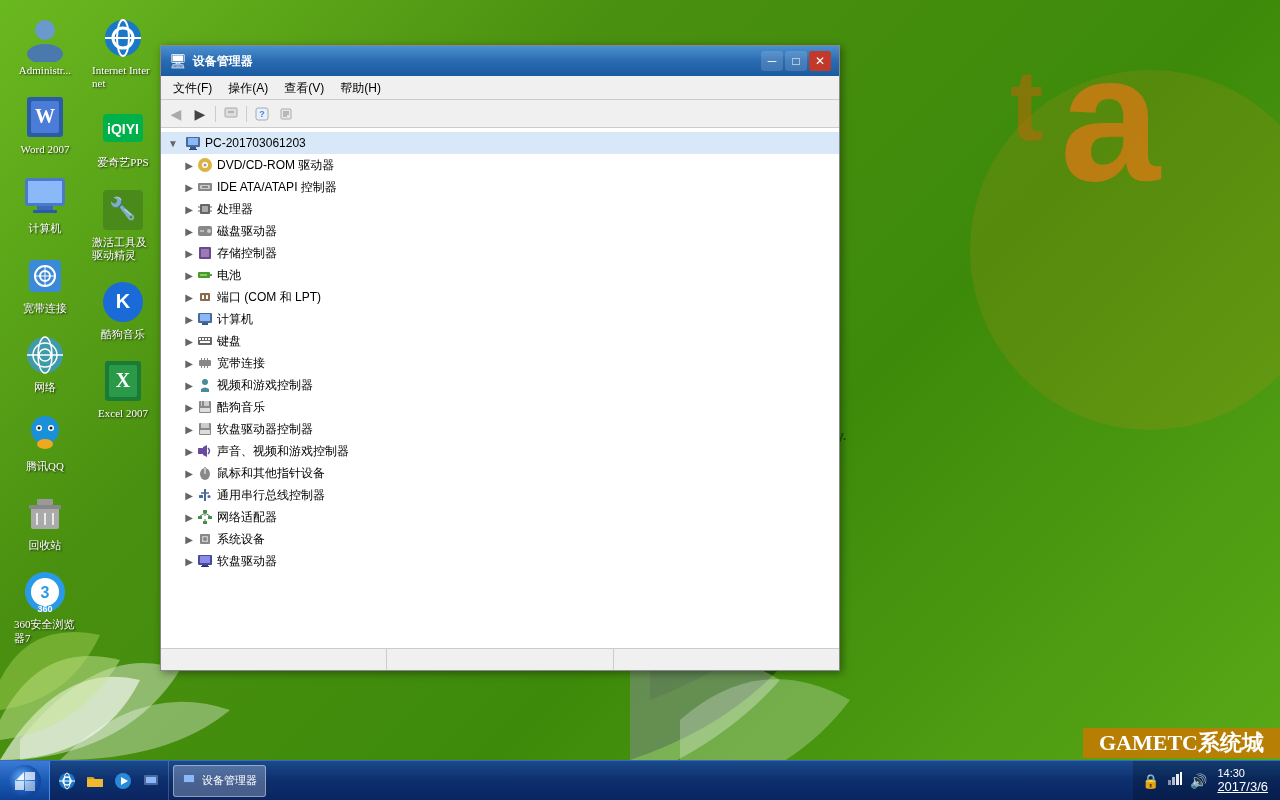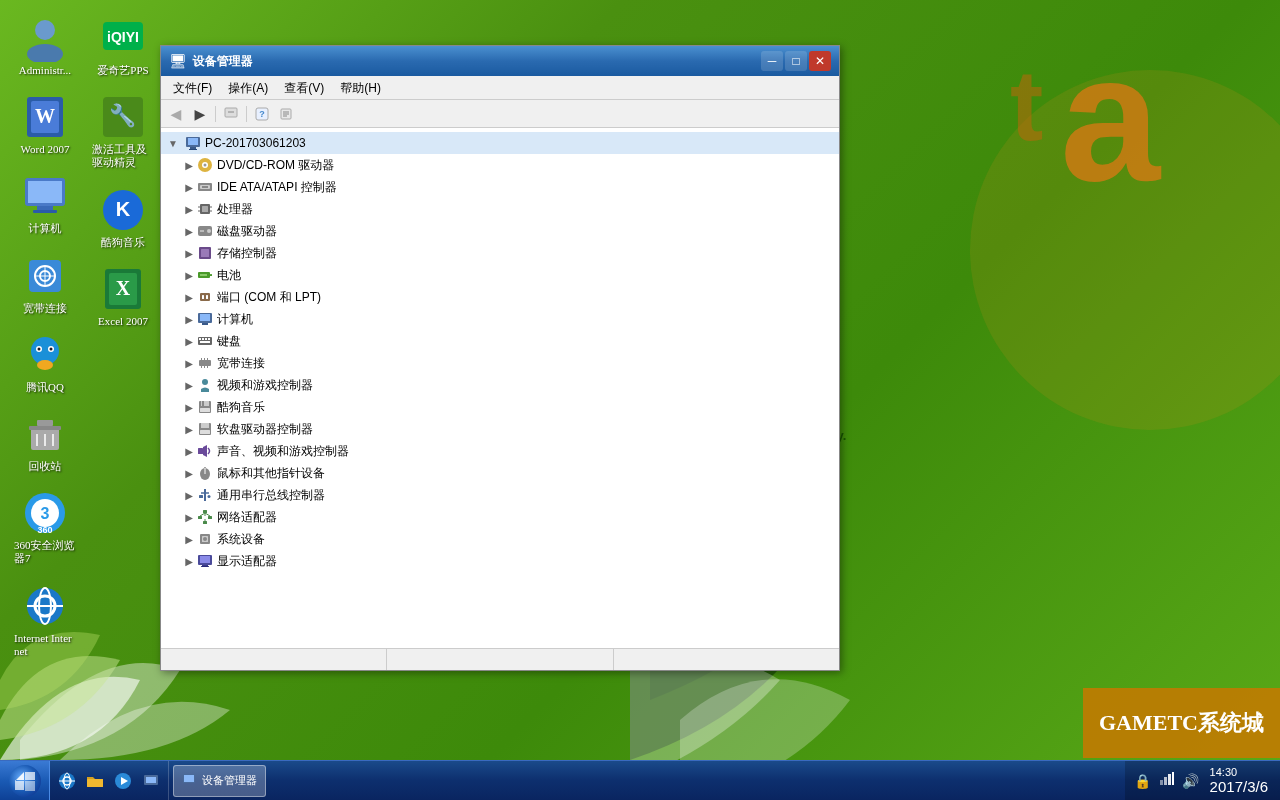--- a/index.html
+++ b/index.html
@@ -453,20 +453,32 @@
           <rect x="8" y="8" width="32" height="32" rx="4" fill="#3a8ad8"></rect>
           <circle cx="24" cy="24" r="10" fill="none" stroke="white" stroke-width="2"></circle>
           <circle cx="24" cy="24" r="5" fill="none" stroke="white" stroke-width="2"></circle>
           <line x1="24" y1="14" x2="24" y2="34" stroke="white" stroke-width="1"></line>
           <line x1="14" y1="24" x2="34" y2="24" stroke="white" stroke-width="1"></line>
         </svg>
       </div>
       <div class="icon-label">宽带连接</div>
     </div>
 
+    <div class="desktop-icon">
+      <div class="icon-img">
+        <svg width="48" height="48" viewBox="0 0 48 48">
+          <circle cx="24" cy="24" r="18" fill="#3a9ad0" opacity="0.8"></circle>
+          <circle cx="24" cy="24" r="12" fill="none" stroke="white" stroke-width="1.5"></circle>
+          <circle cx="24" cy="24" r="6" fill="none" stroke="white" stroke-width="1.5"></circle>
+          <ellipse cx="24" cy="24" rx="7" ry="18" fill="none" stroke="white" stroke-width="1.5"></ellipse>
+          <line x1="6" y1="24" x2="42" y2="24" stroke="white" stroke-width="1.5"></line>
+        </svg>
+      </div>
+      <div class="icon-label">网络</div>
+    </div>
 
     <div class="desktop-icon">
       <div class="icon-img">
         <svg width="48" height="48" viewBox="0 0 48 48">
           <circle cx="24" cy="20" r="14" fill="#1a90d8"></circle>
           <ellipse cx="24" cy="34" rx="8" ry="5" fill="#f0a820"></ellipse>
           <circle cx="18" cy="18" r="3" fill="white"></circle>
           <circle cx="30" cy="18" r="3" fill="white"></circle>
           <circle cx="18" cy="18" r="1.5" fill="#1a1a2a"></circle>
           <circle cx="30" cy="18" r="1.5" fill="#1a1a2a"></circle>
@@ -870,32 +882,32 @@
         <span style="width:16px;display:inline-block;"></span>
         <span class="tree-expand">▶</span>
         <span class="tree-icon icon-display">
           <svg width="16" height="16" viewBox="0 0 16 16">
             <rect x="1" y="2" width="14" height="10" rx="1" fill="#4a4a9a"></rect>
             <rect x="3" y="3" width="10" height="7" fill="#8a8ae8"></rect>
             <rect x="5" y="12" width="6" height="1" fill="#3a3a8a"></rect>
             <rect x="4" y="13" width="8" height="1" rx="0.5" fill="#2a2a7a"></rect>
           </svg>
         </span>
-        <span class="tree-label">显示适配器</span>
+        <span class="tree-label">软盘驱动器</span>
       </div>
     </div>
 
     <div class="window-statusbar">
       <div class="statusbar-section"></div>
       <div class="statusbar-section"></div>
       <div class="statusbar-section" style="border-right:none;"></div>
     </div>
   </div>
 
-  <div style="position:absolute;bottom:42px;right:0;display:flex;align-items:flex-end;background:rgba(200,120,0,0.85);padding:20px 16px;z-index:200;">
+  <div style="position:absolute;bottom:42px;right:0;display:flex;align-items:flex-end;background:rgba(200,120,0,0.85);padding:0 16px;z-index:200;">
     <span style="color:white;font-size:22px;font-weight:bold;font-family:serif;">GAMETC系统城</span>
   </div>
 
   <div class="taskbar">
 
     <div class="start-button">
       <div class="start-orb">
         <svg width="24" height="24" viewBox="0 0 24 24">
           <path d="M2 12 L11 3 L11 11 L2 11 Z" fill="white" opacity="0.9"></path>
           <path d="M12 3 L22 3 L22 11 L12 11 Z" fill="white" opacity="0.7"></path>
@@ -952,18 +964,18 @@
         <svg width="14" height="14" viewBox="0 0 14 14">
           <rect x="0" y="8" width="3" height="5" fill="white" opacity="0.5"></rect>
           <rect x="4" y="5" width="3" height="8" fill="white" opacity="0.7"></rect>
           <rect x="8" y="2" width="3" height="11" fill="white" opacity="0.9"></rect>
           <rect x="12" y="0" width="2" height="13" fill="white"></rect>
         </svg>
       </div>
       <div class="tray-icon">🔊</div>
       <div class="tray-time">
         <div>14:30</div>
-        <div style="font-size:15px;">2017/3/6</div>
+        <div style="font-size:13px;text-decoration:underline;">2017/3/6</div>
       </div>
     </div>
   </div>
 
 </div>
 
 </body></html>

